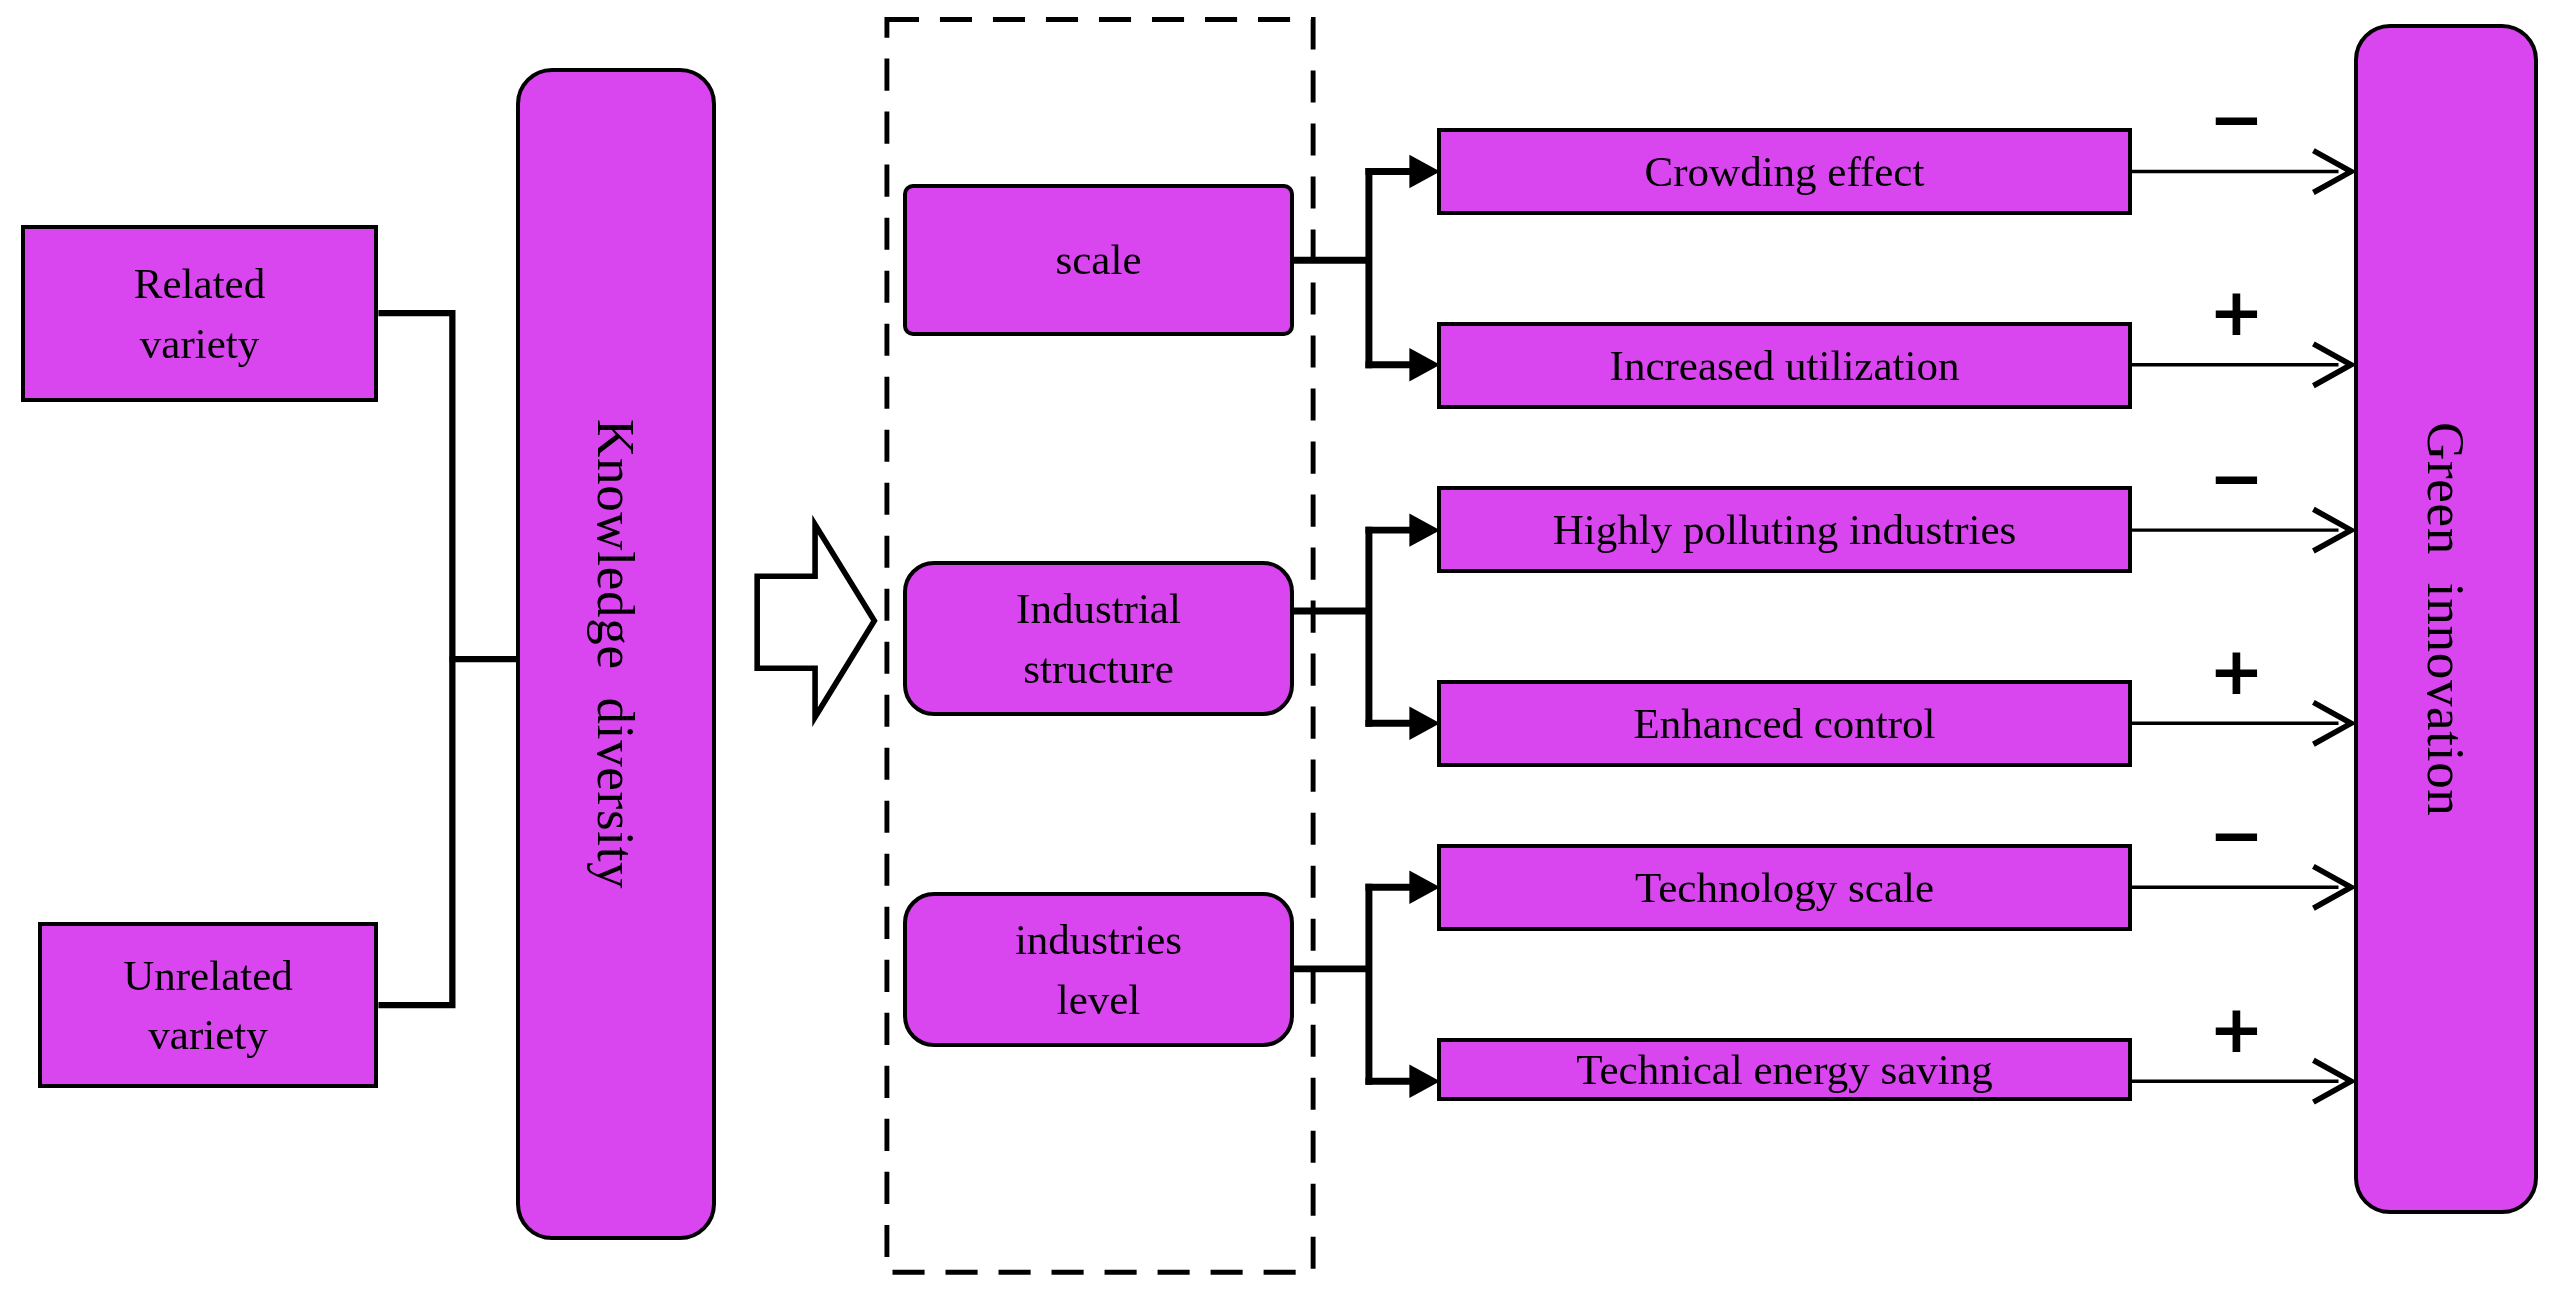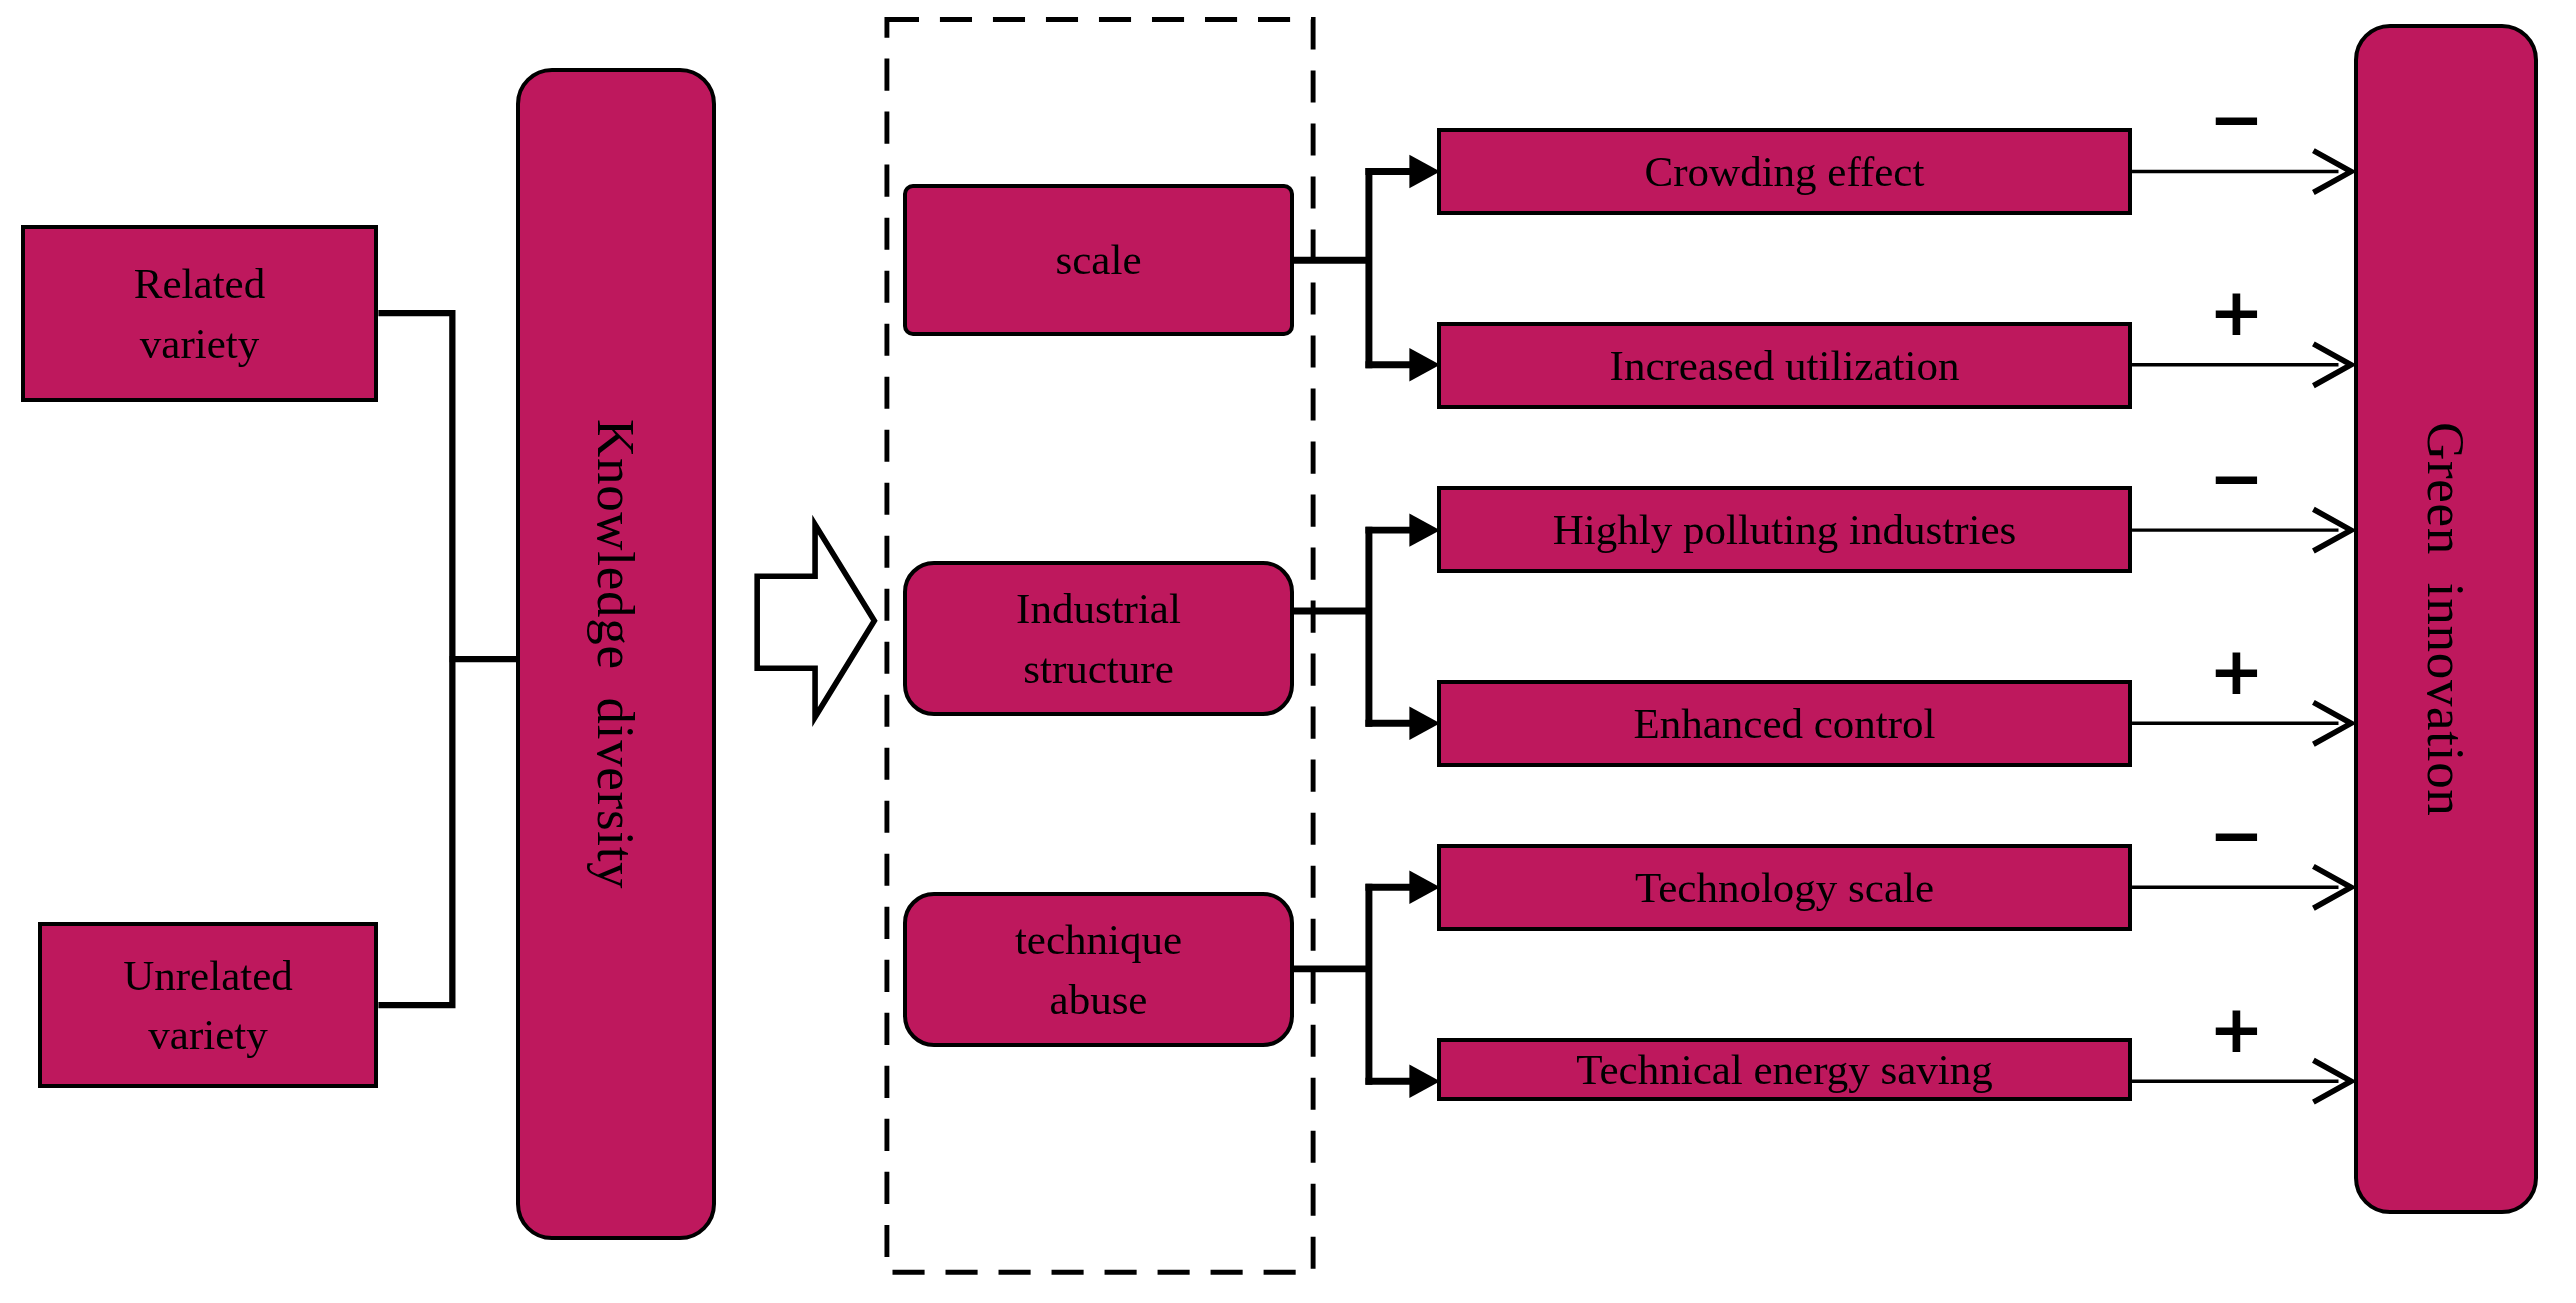--- a/index.html
+++ b/index.html
@@ -9,21 +9,21 @@
     background:#ffffff;
     font-family:"Liberation Serif","DejaVu Serif",serif;
     color:#000;
     overflow:hidden;
   }
   .layer{position:absolute;left:0;top:0;width:2576px;height:1303px;}
   .box{
     position:absolute;
     box-sizing:border-box;
     border:4.9px solid #000;
-    background:#be185d;
+    background:#d946ef;
     display:flex;align-items:center;justify-content:center;
     text-align:center;
   }
   .round{border-radius:36px;}
   .lbl{
     font-size:43px;line-height:1.38;
     text-align:center;
   }
   .w330{max-width:230px;}
   .w400{max-width:279px;}
@@ -110,21 +110,21 @@
 
   <div class="box round" style="left:903px;top:184px;width:391px;height:152px;border-radius:10px;">
     <div class="lbl">scale</div>
   </div>
 
   <div class="box round" style="left:903px;top:534px;width:391px;height:155px;border-radius:31px;margin-top:27px;">
     <div class="lbl w400">Industrial structure</div>
   </div>
 
   <div class="box round" style="left:903px;top:892px;width:391px;height:155px;border-radius:31px;">
-    <div class="lbl w330">technique abuse</div>
+    <div class="lbl w330">industries level</div>
   </div>
 
   <div class="box" style="left:1437px;top:128px;width:695px;height:87px;">
     <div class="lbl">Crowding effect</div>
   </div>
 
   <div class="box" style="left:1437px;top:322px;width:695px;height:87px;">
     <div class="lbl">Increased utilization</div>
   </div>
 

